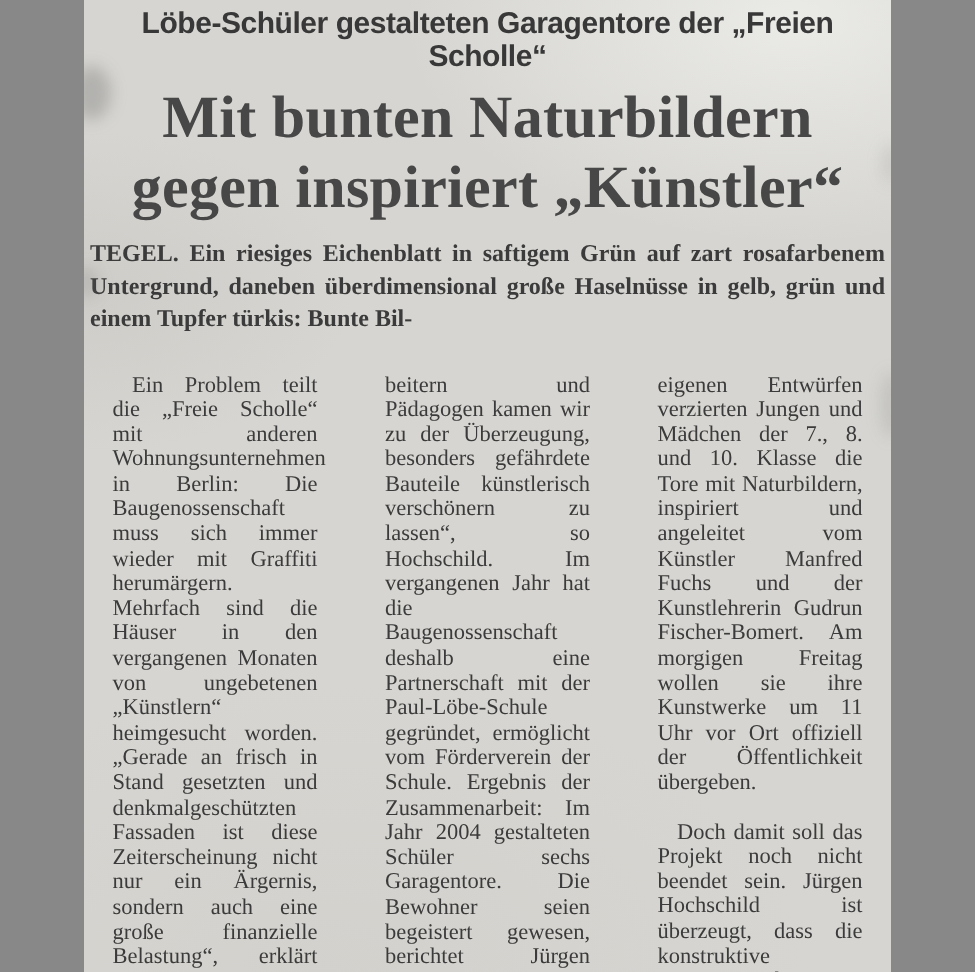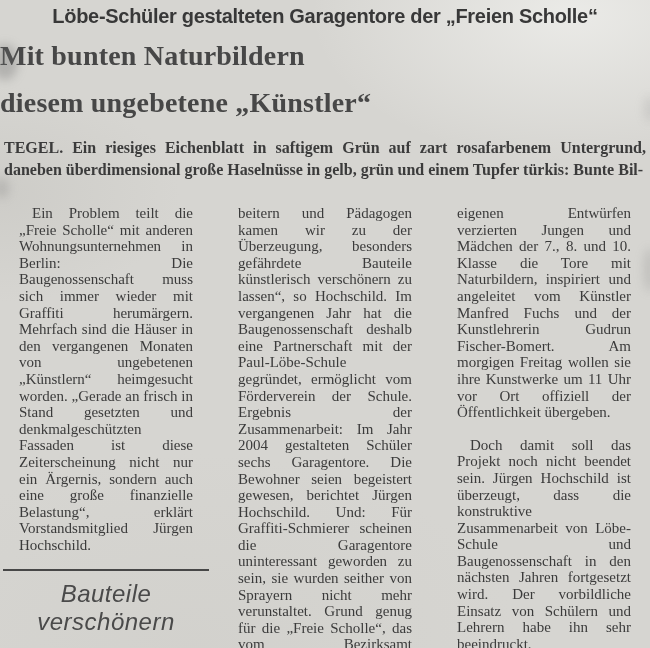--- a/index.html
+++ b/index.html
@@ -1,20 +1,20 @@
 <!DOCTYPE html>
 <html lang="de"><head>
 <meta charset="utf-8">
 <style>
   html, body { margin: 0; padding: 0; }
   body { background: #888; }
 
   .page {
     position: relative;
-    width: 650px;
+    width: 538px;
     height: 648px;
     margin: 0 auto;
     overflow: hidden;
     background:
       radial-gradient(ellipse 420px 240px at 88% 2%, rgba(238,238,235,0.85), rgba(238,238,235,0) 62%),
       radial-gradient(ellipse 300px 180px at 0% 30%, rgba(195,194,189,0.45), rgba(195,194,189,0) 60%),
       radial-gradient(ellipse 500px 300px at 30% 100%, rgba(203,202,197,0.35), rgba(203,202,197,0) 65%),
       #d6d5d1;
     color: #3b3b3b;
     font-family: "Liberation Serif", serif;
@@ -33,24 +33,24 @@
     font-family: "Liberation Sans", sans-serif;
     font-weight: 700;
     font-size: 20px;
     line-height: 22px;
     letter-spacing: -0.3px;
     color: #383838;
   }
 
   .headline {
     margin: 5px 0 0 0;
-    text-align: left;
+    text-align: center;
     font-family: "Liberation Serif", serif;
     font-weight: 700;
-    font-size: 28px;
+    font-size: 40px;
     line-height: 47px;
     letter-spacing: 0.2px;
     color: #474747;
   }
   .headline span { display: block; }
 
   .lead {
     display: flex;
     gap: 6px;
     padding: 0 4px;
@@ -105,21 +105,21 @@
 
   <div class="smudge smudge-1"></div>
   <div class="smudge smudge-2"></div>
   <div class="smudge smudge-3"></div>
   <div class="smudge smudge-4"></div>
 
   <div class="kicker">Löbe-Schüler gestalteten Garagentore der „Freien Scholle“</div>
 
   <h1 class="headline">
     <span>Mit bunten Naturbildern</span>
-    <span>diesem ungebetene „Künstler“</span>
+    <span>gegen inspiriert „Künstler“</span>
   </h1>
 
   <div class="lead">
     <div class="lead-col">TEGEL. Ein riesiges Eichenblatt in saftigem Grün auf zart rosafarbenem Untergrund, daneben überdimensional große Haselnüsse in gelb, grün und einem Tupfer türkis: Bunte Bil-</div>
   </div>
 
   <div class="cols">
 
     <div class="col col-1">
       <p class="indent">Ein Problem teilt die „Freie Scholle“ mit anderen Wohnungsunternehmen in Berlin: Die Baugenossenschaft muss sich immer wieder mit Graffiti herumärgern. Mehrfach sind die Häuser in den vergangenen Monaten von ungebetenen „Künstlern“ heimgesucht worden. „Gerade an frisch in Stand gesetzten und denkmalgeschützten Fassaden ist diese Zeiterscheinung nicht nur ein Ärgernis, sondern auch eine große finanzielle Belastung“, erklärt Vorstandsmitglied Jürgen Hochschild.</p>

